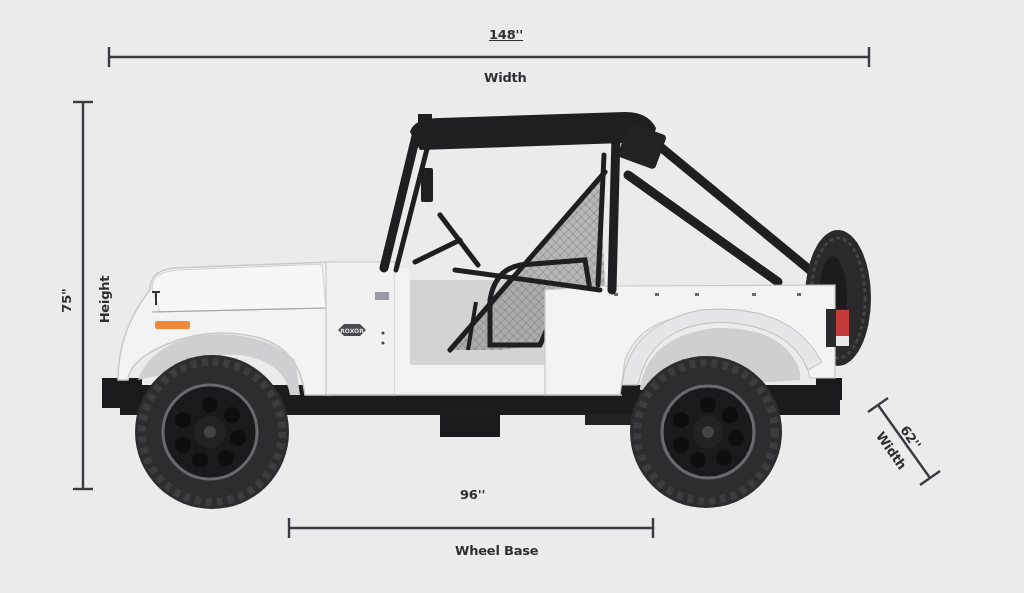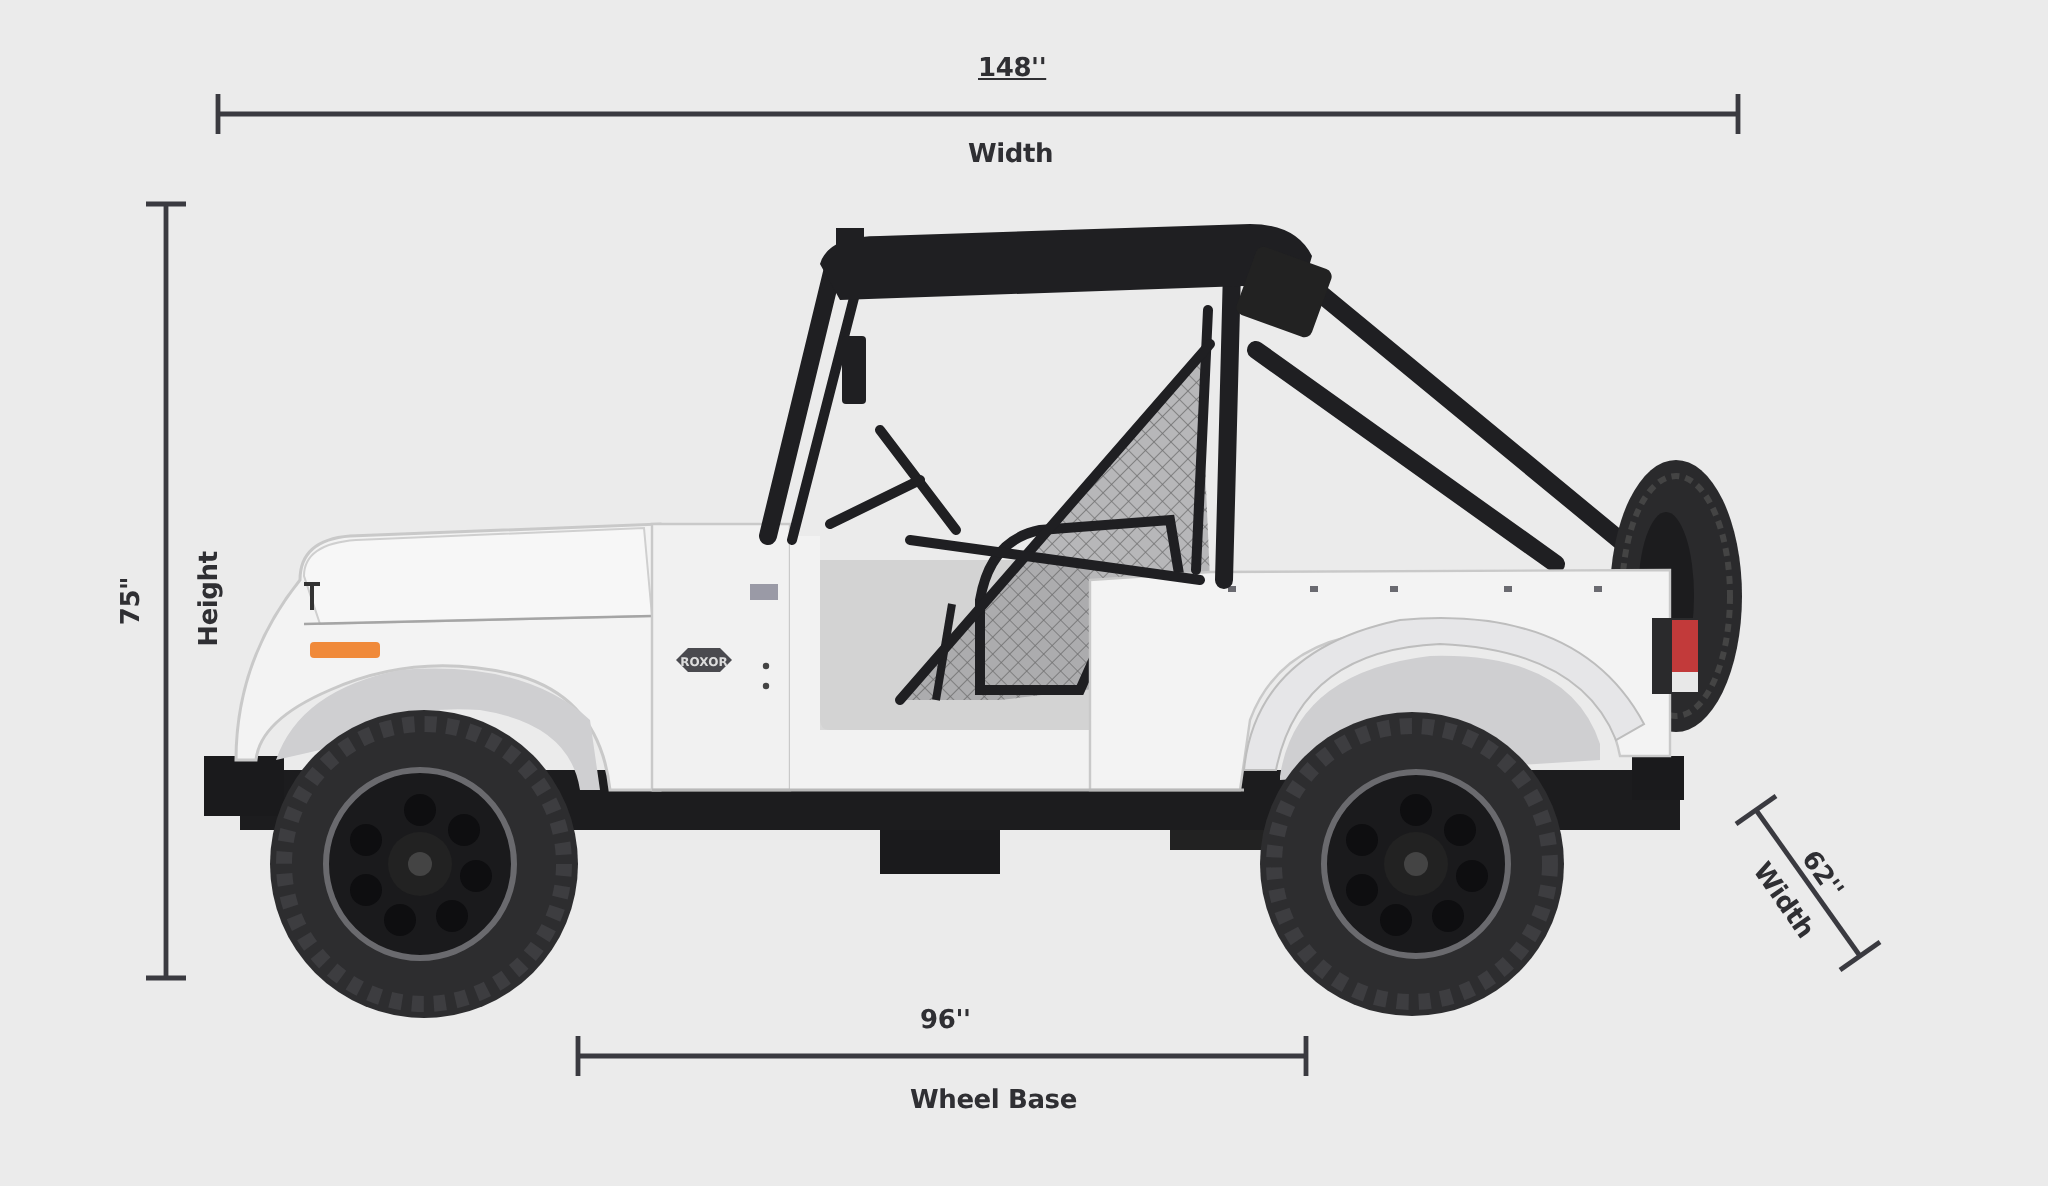--- a/index.html
+++ b/index.html
@@ -189,19 +189,19 @@
     </defs>
   </svg>
 
   
   <div class="lbl" style="left:489px; top:27px;text-decoration:underline;">148''</div>
   <div class="lbl" style="left:484px; top:70px;">Width</div>
 
   <div class="lbl" style="left:54px; top:293px; transform: rotate(-90deg);">75"</div>
   <div class="lbl" style="left:81px; top:292px; transform: rotate(-90deg);">Height</div>
 
-  <div class="lbl" style="left:460px; top:503px;text-align:right;">96''</div>
+  <div class="lbl" style="left:460px; top:487px;text-align:right;">96''</div>
   <div class="lbl" style="left:455px; top:543px;">Wheel Base</div>
 
   <div class="lbl" style="left:898px; top:430px; transform: rotate(55deg);">62''</div>
   <div class="lbl" style="left:870px; top:443px; transform: rotate(55deg);">Width</div>
 
 </div>
 
 </body></html>

